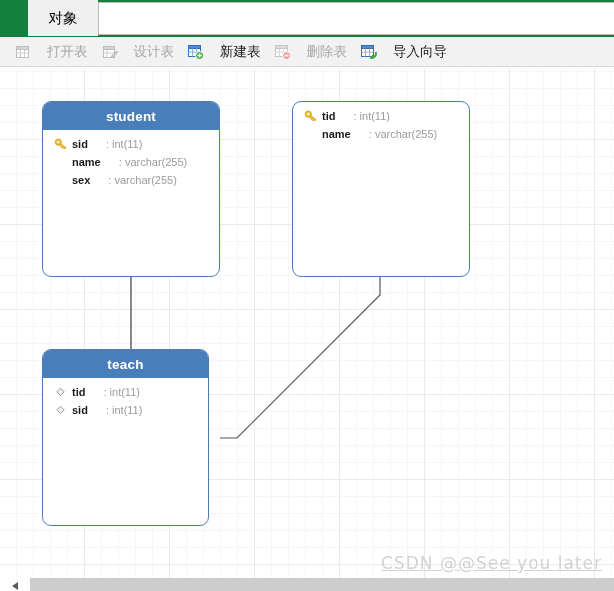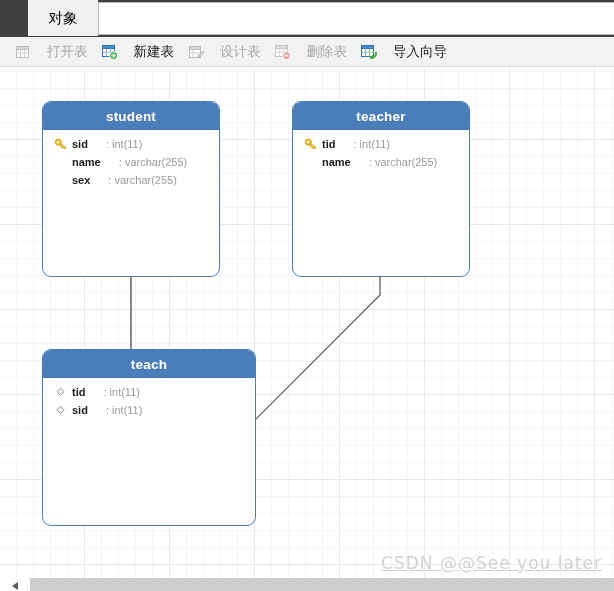--- a/index.html
+++ b/index.html
@@ -17,21 +17,21 @@
     height: 591px;
     overflow: hidden;
     background: #ffffff;
   }
 
   
   .tabstrip {
     position: absolute;
     left: 0; top: 0;
     width: 614px; height: 37px;
-    background: #404040;
+    background: #15803d;
     box-sizing: border-box;
   }
   .tab {
     position: absolute;
     left: 28px; top: 0px;
     width: 70px; height: 36px;
     display: flex;
     align-items: center;
     justify-content: center;
     font-size: 14.5px;
@@ -223,46 +223,46 @@
           <rect x="1.5" y="2.5" width="12" height="11" fill="#ffffff" stroke="#bdbdbd"></rect>
           <rect x="1.5" y="2.5" width="12" height="3" fill="#d6d6d6" stroke="#bdbdbd"></rect>
           <line x1="5.5" y1="5.5" x2="5.5" y2="13.5" stroke="#cfcfcf"></line>
           <line x1="9.5" y1="5.5" x2="9.5" y2="13.5" stroke="#cfcfcf"></line>
           <line x1="1.5" y1="9" x2="13.5" y2="9" stroke="#cfcfcf"></line>
         </svg>
       </span>
       <span class="tb-label">打开表</span>
     </div>
 
+    <div class="tb-item disabled">
+      <span class="tb-icon">
+        <svg width="16" height="16" viewBox="0 0 16 16">
+          <rect x="1.5" y="2.5" width="11" height="11" fill="#ffffff" stroke="#bdbdbd"></rect>
+          <rect x="1.5" y="2.5" width="11" height="3" fill="#d6d6d6" stroke="#bdbdbd"></rect>
+          <line x1="5" y1="5.5" x2="5" y2="13.5" stroke="#cfcfcf"></line>
+          <line x1="1.5" y1="9" x2="12.5" y2="9" stroke="#cfcfcf"></line>
+          <path d="M 9 12.5 L 14.5 7 L 15.8 8.3 L 10.3 13.8 Z" fill="#c9c9c9" stroke="#aaaaaa" stroke-width="0.6"></path>
+        </svg>
+      </span>
+      <span class="tb-label">设计表</span>
+    </div>
+
     <div class="tb-item">
       <span class="tb-icon">
         <svg width="16" height="16" viewBox="0 0 16 16">
           <rect x="0.5" y="1.5" width="12" height="11" fill="#ffffff" stroke="#2f6fb5"></rect>
           <rect x="0.5" y="1.5" width="12" height="3" fill="#4a8fd0" stroke="#2f6fb5"></rect>
           <line x1="4.5" y1="4.5" x2="4.5" y2="12.5" stroke="#8ab3dd"></line>
           <line x1="8.5" y1="4.5" x2="8.5" y2="12.5" stroke="#8ab3dd"></line>
           <line x1="0.5" y1="8.2" x2="12.5" y2="8.2" stroke="#8ab3dd"></line>
           <circle cx="11.6" cy="11.6" r="4" fill="#3faa3f" stroke="#ffffff" stroke-width="1"></circle>
           <path d="M 11.6 9.4 L 11.6 13.8 M 9.4 11.6 L 13.8 11.6" stroke="#ffffff" stroke-width="1.5"></path>
         </svg>
       </span>
       <span class="tb-label">新建表</span>
-    </div>
-
-    <div class="tb-item disabled">
-      <span class="tb-icon">
-        <svg width="16" height="16" viewBox="0 0 16 16">
-          <rect x="1.5" y="2.5" width="11" height="11" fill="#ffffff" stroke="#bdbdbd"></rect>
-          <rect x="1.5" y="2.5" width="11" height="3" fill="#d6d6d6" stroke="#bdbdbd"></rect>
-          <line x1="5" y1="5.5" x2="5" y2="13.5" stroke="#cfcfcf"></line>
-          <line x1="1.5" y1="9" x2="12.5" y2="9" stroke="#cfcfcf"></line>
-          <path d="M 9 12.5 L 14.5 7 L 15.8 8.3 L 10.3 13.8 Z" fill="#c9c9c9" stroke="#aaaaaa" stroke-width="0.6"></path>
-        </svg>
-      </span>
-      <span class="tb-label">设计表</span>
     </div>
 
     <div class="tb-item disabled">
       <span class="tb-icon">
         <svg width="16" height="16" viewBox="0 0 16 16">
           <rect x="0.5" y="1.5" width="12" height="11" fill="#ffffff" stroke="#c6c6c6"></rect>
           <rect x="0.5" y="1.5" width="12" height="3" fill="#dcdcdc" stroke="#c6c6c6"></rect>
           <line x1="4.5" y1="4.5" x2="4.5" y2="12.5" stroke="#d6d6d6"></line>
           <line x1="8.5" y1="4.5" x2="8.5" y2="12.5" stroke="#d6d6d6"></line>
           <line x1="0.5" y1="8.2" x2="12.5" y2="8.2" stroke="#d6d6d6"></line>
@@ -321,44 +321,41 @@
         </div>
         <div class="field-row">
           <span class="field-icon blank"></span>
           <span class="field-name">sex</span>
             <span class="field-type">:&nbsp;<span>varchar(255)</span></span>
         </div>
       </div>
     </div>
 
     <div class="entity" style="left:292px; top:33px; width:178px; height:176px;">
-      <div class="entity-header">
-        <span>teacher</span>
-      </div>
       <div class="entity-body">
         <div class="field-row">
           <span class="field-icon">
             <svg width="14" height="14" viewBox="0 0 14 14">
               <circle cx="4.3" cy="5.2" r="3.1" fill="#f2c43d" stroke="#c99a15" stroke-width="0.8"></circle>
               <circle cx="4.3" cy="5.2" r="1.1" fill="#ffffff"></circle>
               <path d="M 6.6 6.4 L 12 10.6 L 11 11.9 L 9.6 10.8 L 8.9 11.7 L 7.7 10.8 L 5.6 8.0 Z" fill="#f2c43d" stroke="#c99a15" stroke-width="0.7" stroke-linejoin="round"></path>
             </svg>
           </span>
           <span class="field-name">tid</span>
             <span class="field-type">:&nbsp;<span>int(11)</span></span>
         </div>
         <div class="field-row">
           <span class="field-icon blank"></span>
           <span class="field-name">name</span>
             <span class="field-type">:&nbsp;<span>varchar(255)</span></span>
         </div>
       </div>
     </div>
 
-    <div class="entity" style="left:42px; top:281px; width:214px; height:177px;">
+    <div class="entity" style="left:42px; top:281px; width:167px; height:177px;">
       <div class="entity-header">
         <span>teach</span>
       </div>
       <div class="entity-body">
         <div class="field-row">
           <span class="field-icon">
             <svg width="14" height="14" viewBox="0 0 14 14">
               <path d="M 6.5 3.2 L 10.2 6.9 L 6.5 10.6 L 2.8 6.9 Z" fill="#eeeeee" stroke="#9d9d9d" stroke-width="1"></path>
             </svg>
           </span>

